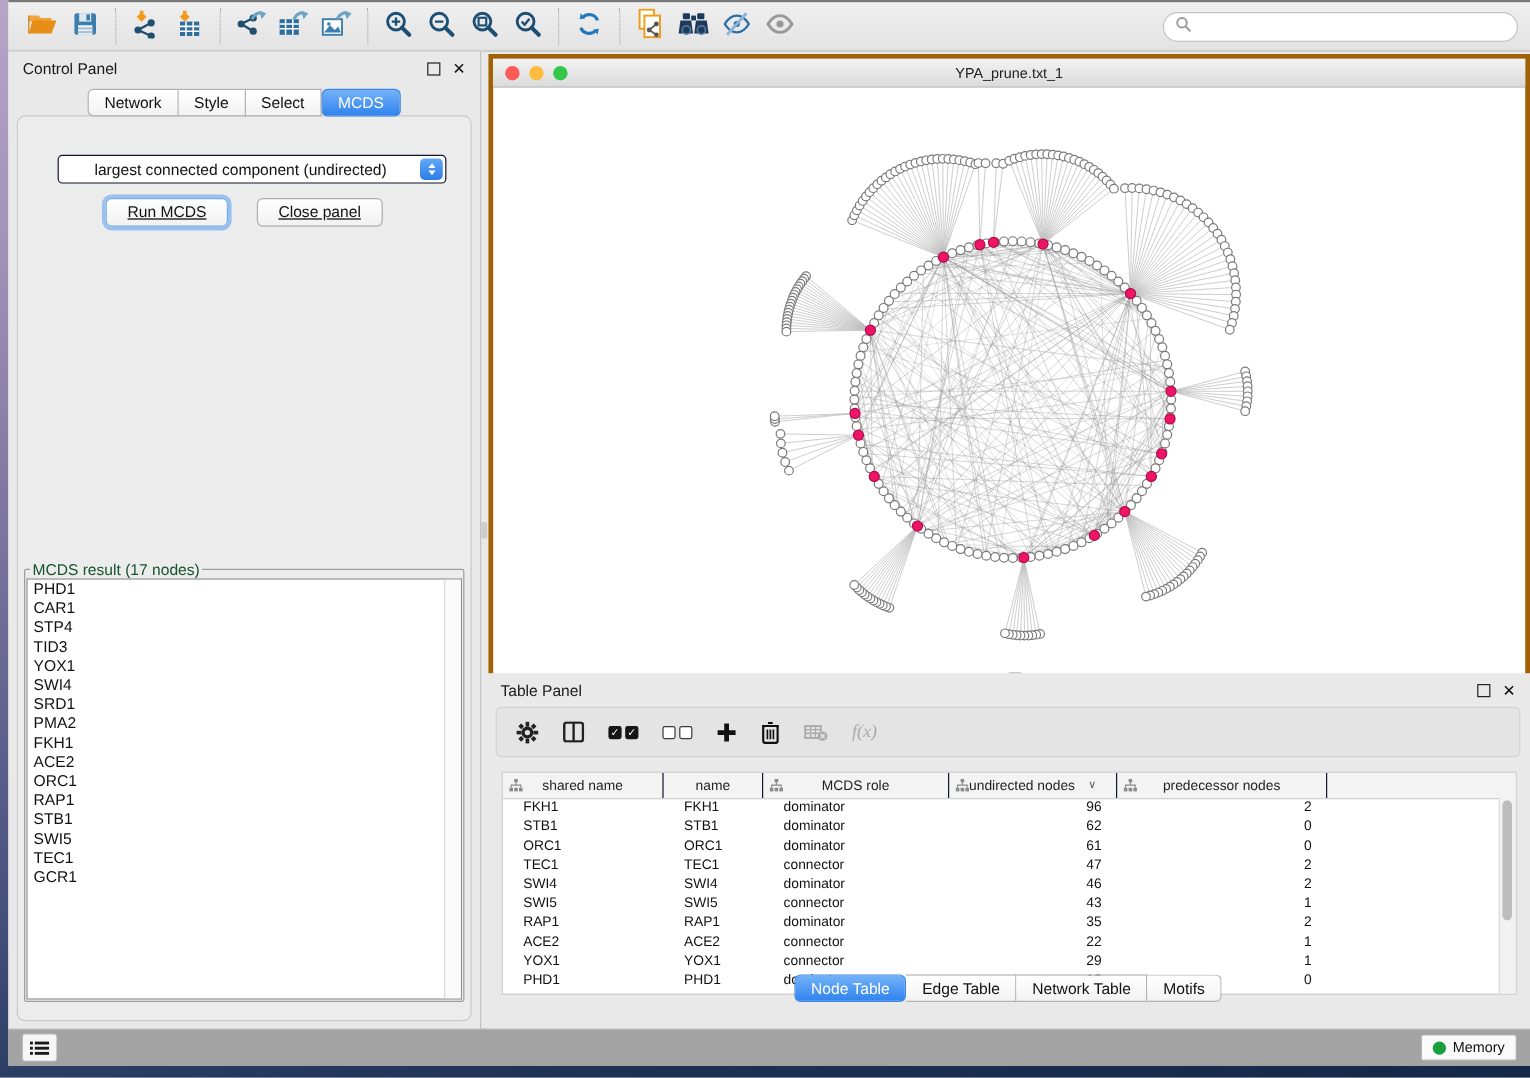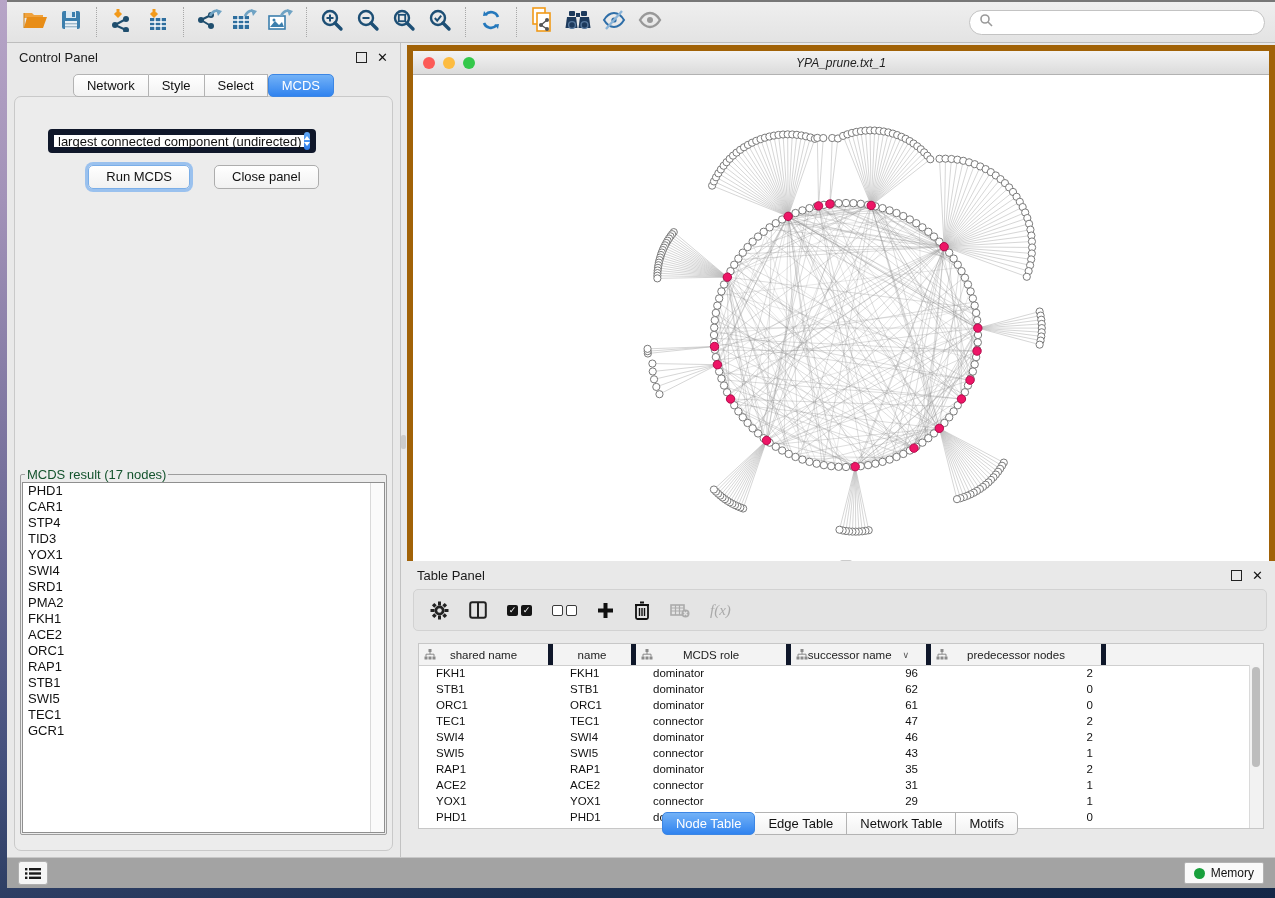--- a/index.html
+++ b/index.html
@@ -29,40 +29,40 @@
   .seg{display:flex;}
   .seg .tab{border:1px solid #b3b3b3;border-left:none;background:linear-gradient(#ffffff,#f2f2f2);
             padding:3px 13px;font-size:13px;color:#111;line-height:15px;}
   .seg .tab:first-child{border-left:1px solid #b3b3b3;border-radius:5px 0 0 5px;}
   .seg .tab:last-child{border-radius:0 5px 5px 0;}
   .seg .tab.active{background:linear-gradient(#73b2f7,#3083ef);color:#fff;border:1px solid #3c86e4;border-radius:5px;}
   .cp-tabs{position:absolute;top:31px;left:0;right:0;display:flex;justify-content:center;z-index:2;}
   .cp-box{position:absolute;top:53px;left:7px;right:7px;bottom:6px;background:#ececec;
           border:1px solid #c9c9c9;border-radius:7px;}
   .opt-label{position:absolute;top:62px;left:0;right:0;text-align:center;font-size:13px;color:#111;}
-  .combo{position:absolute;top:86px;left:41px;width:268px;height:24px;background:#fff;border:6px solid #0f172a;
+  .combo{position:absolute;top:86px;left:41px;width:324px;height:24px;background:#fff;border:1px solid #0f172a;
          border-radius:4px;display:flex;align-items:center;box-sizing:border-box;}
   .combo .val{flex:1;text-align:center;font-size:13px;color:#111;padding-left:4px;white-space:nowrap;}
   .stepper{width:19px;height:18px;margin:2px;border-radius:4px;background:linear-gradient(#62a9f6,#2d7ce9);
            display:flex;flex-direction:column;align-items:center;justify-content:center;gap:2px;}
   .tri-up{width:0;height:0;border-left:3.5px solid transparent;border-right:3.5px solid transparent;border-bottom:4px solid #fff;}
   .tri-dn{width:0;height:0;border-left:3.5px solid transparent;border-right:3.5px solid transparent;border-top:4px solid #fff;}
-  .cp-buttons{position:absolute;top:122px;left:0;right:0;display:flex;justify-content:center;gap:24px;}
+  .cp-buttons{position:absolute;top:122px;left:0;right:0;display:flex;justify-content:center;gap:24px;text-decoration:underline;}
   .btn{background:linear-gradient(#ffffff,#f1f1f1);border:1px solid #adadad;border-radius:5px;
        font-size:13px;color:#111;padding:3px 17px;line-height:16px;}
   .btn.focus{box-shadow:0 0 0 3px rgba(100,165,240,.6);border-color:#7aaee8;}
   fieldset.mcds{position:absolute;top:424px;left:13px;right:13px;height:366px;margin:0;padding:0;
         border:1px solid #9d9d9d;border-radius:2px;}
   fieldset.mcds legend{font-size:13px;color:#14532d;margin-left:4px;padding:0 2px;}
   .mcds-list{position:absolute;inset:0px 1px 1px 1px;background:#fff;border:1px solid #8f8f8f;overflow:hidden;}
   .mcds-list .scroll{position:absolute;top:0;bottom:0;right:0;width:13px;background:#fafafa;border-left:1px solid #d9d9d9;}
   .mcds-item{font-size:13px;color:#111;line-height:16px;padding-left:5px;}
   
   .net-frame{position:absolute;left:400px;right:0;top:2px;height:658px;background:#fff;
-             border:6px solid #a16207;box-sizing:border-box;display:flex;flex-direction:column;font-style:italic;}
+             border:4px solid #a16207;box-sizing:border-box;display:flex;flex-direction:column;}
   .nv-titlebar{height:23px;background:linear-gradient(#f3f3f3,#dbdbdb);border-bottom:1px solid #b2b2b2;
                position:relative;display:flex;align-items:center;justify-content:center;flex:0 0 auto;}
   .nv-title{font-size:12px;color:#222;}
   .lights{position:absolute;left:10px;top:0;bottom:0;display:flex;align-items:center;gap:8px;}
   .light{width:12px;height:12px;border-radius:50%;}
   .nv-canvas{flex:1;position:relative;overflow:hidden;}
   .nv-canvas svg{position:absolute;left:0;top:0;}
   .h-handle{position:absolute;left:435px;top:517px;width:12px;height:5px;background:#cccccc;border-radius:2px;}
   .v-handle{position:absolute;left:394px;top:392px;width:5px;height:14px;background:#cccccc;border-radius:2px;}
   
@@ -73,21 +73,21 @@
   .cb-pair{display:flex;gap:3px;}
   .cbx{width:11px;height:11px;border-radius:2px;background:#151515;color:#fff;font-size:9px;font-weight:bold;
        display:flex;align-items:center;justify-content:center;line-height:1;}
   .cbx.empty{background:#fff;border:1.5px solid #3a3a3a;box-sizing:border-box;}
   .fx{font-family:"Liberation Serif","DejaVu Serif",serif;font-style:italic;font-size:15px;color:#a9a9a9;}
   .tbl{position:absolute;top:82px;left:13px;right:11px;height:186px;background:#fff;border:1px solid #c7c7c7;
        box-sizing:border-box;overflow:hidden;}
   .tbl-head{display:grid;grid-template-columns:134px 83px 155px 140px 175px 1fr;height:21px;
             background:#f3f3f3;border-bottom:1px solid #cfcfcf;}
   .th{position:relative;display:flex;align-items:center;justify-content:center;font-size:11.5px;color:#222;
-      border-right:5px solid #0f172a;gap:5px;}
+      border-right:1px solid #0f172a;gap:5px;}
   .th .org{position:absolute;left:5px;top:5px;}
   .th .sort{font-size:9px;color:#555;margin-left:6px;}
   .tbl-rows{position:absolute;top:21px;left:0;right:13px;bottom:0;}
   .tr{display:grid;grid-template-columns:134px 83px 155px 140px 175px 1fr;height:16px;line-height:16px;font-size:11.5px;color:#111;}
   .td{white-space:nowrap;overflow:hidden;}
   .td.t{padding-left:17px;}
   .td.n{text-align:right;padding-right:13px;}
   .tbl-scroll{position:absolute;top:21px;right:0;bottom:0;width:13px;background:#f2f2f2;border-left:1px solid #dadada;}
   .tbl-thumb{position:absolute;top:2px;left:2px;width:8px;height:100px;border-radius:4px;background:#bdbdbd;}
   .tp-tabs{position:absolute;bottom:22px;left:0;right:0;display:flex;justify-content:center;}
@@ -1133,21 +1133,21 @@
           <div class="th">
             <svg class="org" width="12" height="11" viewBox="0 0 12 11">
                 <g fill="#8a8a8a">
                   <rect x="4.5" y="0" width="3" height="3"></rect>
                   <rect x="0.5" y="7.5" width="3" height="3"></rect>
                   <rect x="4.5" y="7.5" width="3" height="3"></rect>
                   <rect x="8.5" y="7.5" width="3" height="3"></rect>
                 </g>
                 <path d="M6 3v2.2M2 7.5V5.2h8v2.3" fill="none" stroke="#8a8a8a" stroke-width="1"></path>
               </svg>
-            <span>successor name</span>
+            <span>undirected nodes</span>
             <span class="sort">∨</span>
           </div>
           <div class="th">
             <svg class="org" width="12" height="11" viewBox="0 0 12 11">
                 <g fill="#8a8a8a">
                   <rect x="4.5" y="0" width="3" height="3"></rect>
                   <rect x="0.5" y="7.5" width="3" height="3"></rect>
                   <rect x="4.5" y="7.5" width="3" height="3"></rect>
                   <rect x="8.5" y="7.5" width="3" height="3"></rect>
                 </g>
@@ -1211,21 +1211,21 @@
               <div class="td t">RAP1</div>
               <div class="td t">dominator</div>
               <div class="td n">35</div>
               <div class="td n">2</div>
               <div class="td"></div>
             </div>
             <div class="tr">
               <div class="td t">ACE2</div>
               <div class="td t">ACE2</div>
               <div class="td t">connector</div>
-              <div class="td n">31</div>
+              <div class="td n">22</div>
               <div class="td n">1</div>
               <div class="td"></div>
             </div>
             <div class="tr">
               <div class="td t">YOX1</div>
               <div class="td t">YOX1</div>
               <div class="td t">connector</div>
               <div class="td n">29</div>
               <div class="td n">1</div>
               <div class="td"></div>

